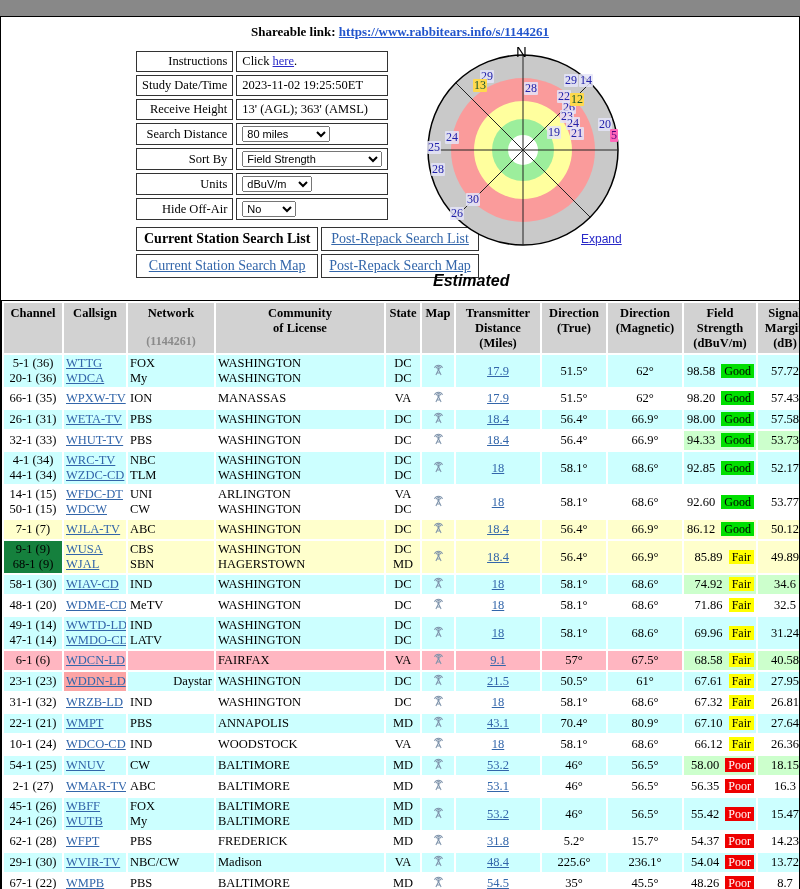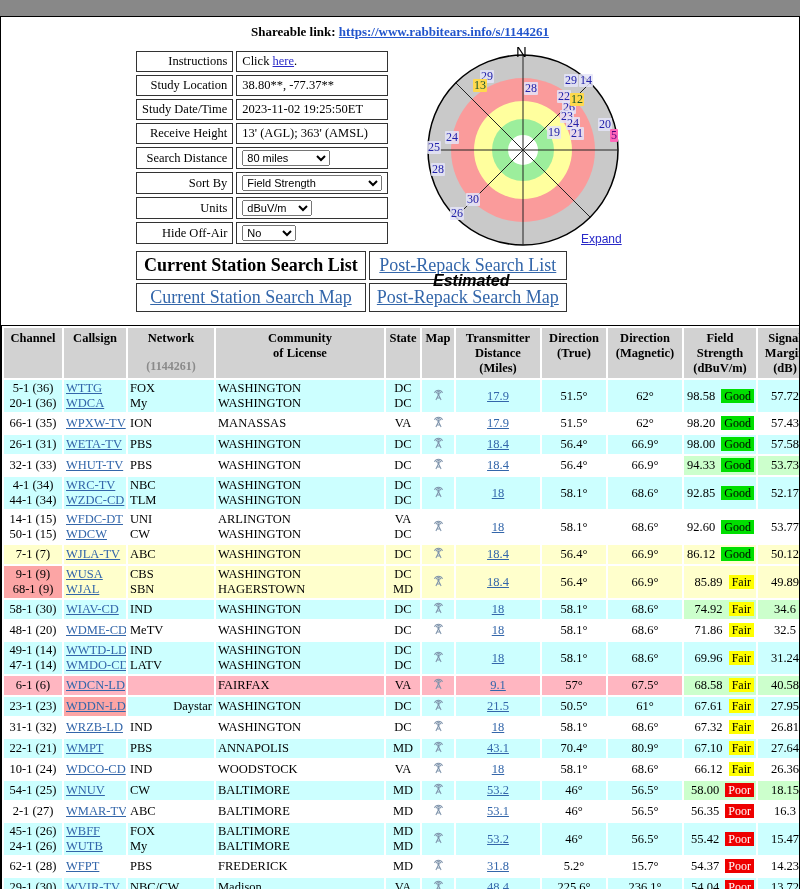--- a/index.html
+++ b/index.html
@@ -17,21 +17,21 @@
   td.f-label { border:1px solid #333; text-align:right; font-size:12.5px; padding:2px 5px; width:92px; height:20px; white-space:nowrap; }
   td.f-value { border:1px solid #333; text-align:left; font-size:12.5px; padding:2px 5px; width:122px; white-space:nowrap; }
   td.f-value a { color:#2929C8; }
   td.f-value select { font-family:"Liberation Sans", sans-serif; font-size:11px; }
   select[data-name="search-distance-select"]{width:88px}
   select[data-name="sort-by-select"]{width:140px}
   select[data-name="units-select"]{width:70px}
   select[data-name="hide-off-air-select"]{width:54px}
 
   table.links-grid { border-collapse:separate; border-spacing:3px; margin-top:1px; }
-  table.links-grid td { border:1px solid #333; font-size:18px; text-align:center; padding:3px 7px; white-space:nowrap; }
+  table.links-grid td { border:1px solid #333; font-size:14px; text-align:center; padding:3px 7px; white-space:nowrap; }
   table.links-grid td a { color:#3366AA; }
   table.links-grid td.bold { font-weight:bold; }
 
   
   .plot-col { margin-left:72px; margin-top:2px; flex:none; }
   .plot-wrap { position:relative; width:214px; height:212px; }
   .plot-wrap svg { position:absolute; left:0; top:0; }
   .north { position:absolute; left:93px; top:-7px; font-family:"Liberation Sans", sans-serif; font-size:15px; color:#000; }
   .pl { position:absolute; font-size:12px; line-height:13px; color:#2222AA; background:rgba(228,228,248,0.85); padding:0 1px; border-radius:1px; white-space:nowrap; }
   .pl.y { background:#FFD94D; color:#14532d; }
@@ -63,24 +63,20 @@
     <a href="#" data-name="shareable-link">https://www.rabbitears.info/s/1144261</a>
   </div>
 
   <div class="top-area" data-name="top-area">
     <div class="form-col" data-name="search-form">
       <table class="form-table" data-name="search-form-table">
         <tbody id="form-rows">
             <tr data-name="form-row-instructions">
               <td class="f-label" data-name="form-label-instructions">Instructions</td>
               <td class="f-value" data-name="form-value-instructions">Click <a href="#" data-name="instructions-link">here</a>.</td>
-            </tr>
-            <tr data-name="form-row-study-location">
-              <td class="f-label" data-name="form-label-study-location">Study Location</td>
-              <td class="f-value" data-name="form-value-study-location">38.80**, -77.37**</td>
             </tr>
             <tr data-name="form-row-study-date-time">
               <td class="f-label" data-name="form-label-study-date-time">Study Date/Time</td>
               <td class="f-value" data-name="form-value-study-date-time">2023-11-02 19:25:50ET</td>
             </tr>
             <tr data-name="form-row-receive-height">
               <td class="f-label" data-name="form-label-receive-height">Receive Height</td>
               <td class="f-value" data-name="form-value-receive-height">13' (AGL); 363' (AMSL)</td>
             </tr>
             <tr data-name="form-row-search-distance">
@@ -320,21 +316,21 @@
                   <path d="M7 7.2 L4.2 13 M7 7.2 L9.8 13 M5.1 10.8 L8.9 10.8"></path>
                 </g>
               </svg></span></td>
           <td class="c-dist" data-name="distance-cell" style="background: rgb(255, 255, 204);"><a href="#" data-name="distance-link">18.4</a></td>
           <td class="c-dt" data-name="direction-true-cell" style="background: rgb(255, 255, 204);">56.4°</td>
           <td class="c-dm" data-name="direction-magnetic-cell" style="background: rgb(255, 255, 204);">66.9°</td>
           <td class="c-fs" data-name="field-strength-cell" style="background: rgb(255, 255, 204);">86.12 <span class="badge Good" data-name="quality-badge" style="background: rgb(0, 223, 0);">Good</span></td>
           <td class="c-sm" data-name="signal-margin-cell" style="background: rgb(255, 255, 204);">50.12</td>
         </tr>
         <tr data-name="table-row">
-          <td class="c-ch" data-name="channel-cell" style="background: #fca5a5;">9-1 (9)<br>68-1 (9)</td>
+          <td class="c-ch" data-name="channel-cell" style="background: #15803d;">9-1 (9)<br>68-1 (9)</td>
           <td class="c-call" data-name="callsign-cell" style="background: rgb(255, 255, 204);"><a href="#" data-name="callsign-link-WUSA">WUSA</a><br><a href="#" data-name="callsign-link-WJAL">WJAL</a></td>
           <td class="c-net" data-name="network-cell" style="background: rgb(255, 255, 204);">CBS<br>SBN</td>
           <td class="c-comm" data-name="community-cell" style="background: rgb(255, 255, 204);">WASHINGTON<br>HAGERSTOWN</td>
           <td class="c-st" data-name="state-cell" style="background: rgb(255, 255, 204);">DC<br>MD</td>
           <td class="c-map" data-name="map-icon-cell" style="background: rgb(255, 255, 204);"><span data-name="antenna-map-icon"><svg width="13" height="13" viewBox="0 0 14 14">
                 <g stroke="#7E93AB" fill="none" stroke-width="1.1">
                   <path d="M2.6 5.2 A4.8 4.8 0 0 1 11.4 5.2"></path>
                   <path d="M4.3 5.6 A3 3 0 0 1 9.7 5.6"></path>
                   <circle cx="7" cy="6.2" r="1.4" fill="#7E93AB" stroke="none"></circle>
                   <path d="M7 7.2 L4.2 13 M7 7.2 L9.8 13 M5.1 10.8 L8.9 10.8"></path>

